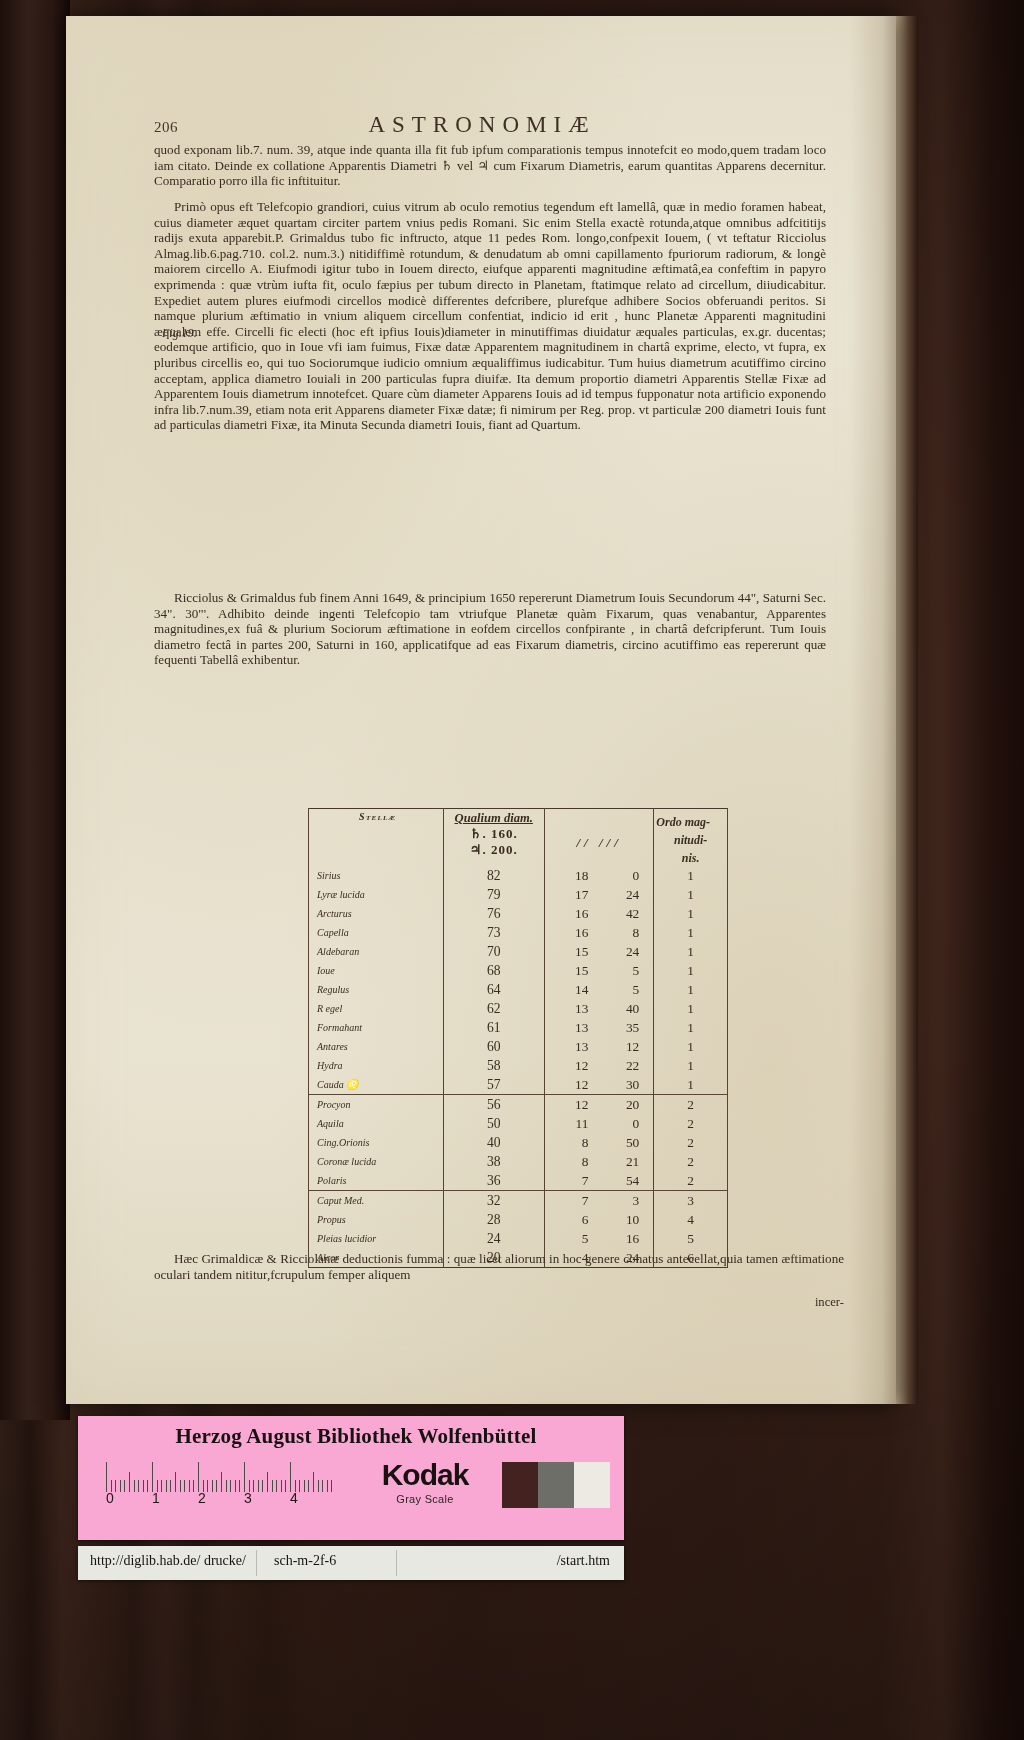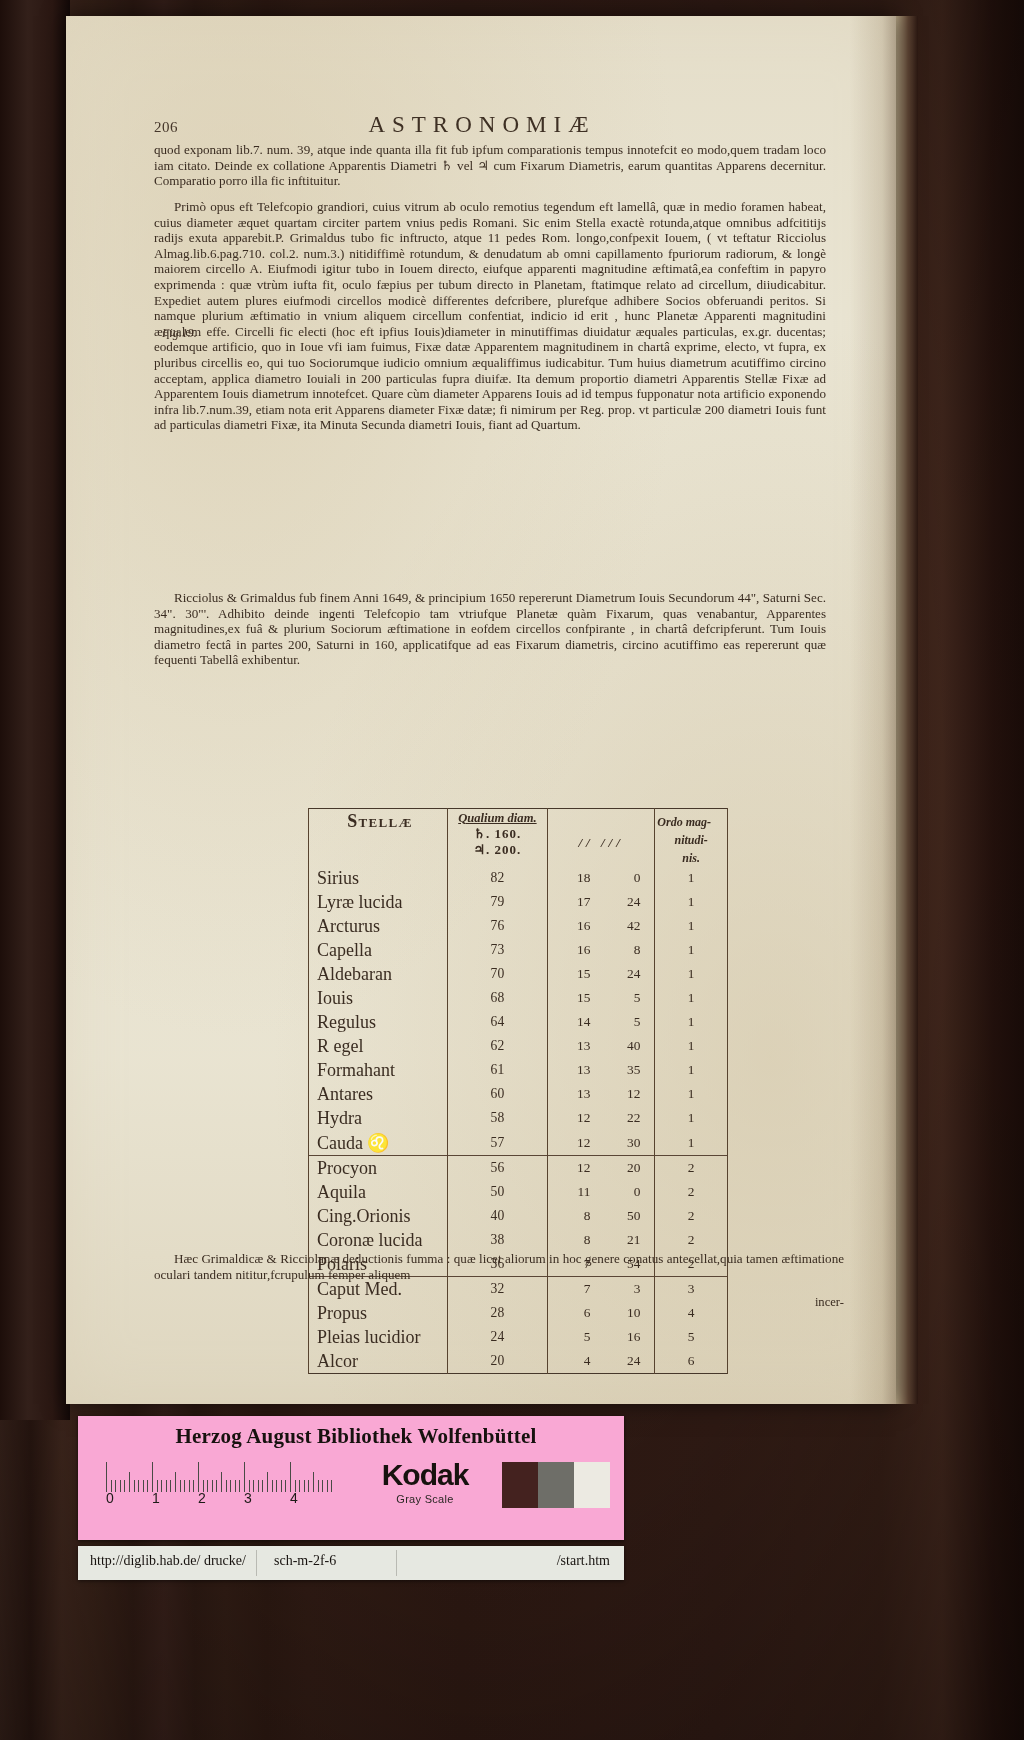--- a/index.html
+++ b/index.html
@@ -70,21 +70,21 @@
   .v-r{border-right:1px solid #57432f;}
   .hdr-cell{vertical-align:top;padding:5px 6px 6px 6px !important;}
   .hdr-stellae{font-size:13px;letter-spacing:1.3px;text-align:center;
     padding-top:18px !important;font-variant:small-caps;}
   .hdr-qual{font-style:italic;font-size:12.6px;text-decoration:underline;}
   .hdr-sat,.hdr-jup{font-size:13px;letter-spacing:1px;}
   .hdr-marks{text-align:center;font-style:italic;font-size:13px;
     letter-spacing:4px;padding-top:26px !important;}
   .hdr-ordo{font-style:italic;font-size:12px;text-align:left;line-height:14px;
     padding-top:4px !important;}
-  .c-name{width:132px;font-size:18px;padding:1.5px 4px 1.5px 8px !important;}
+  .c-name{width:132px;font-style:italic;font-size:10px;padding:1.5px 4px 1.5px 8px !important;}
   .c-qual{width:104px;text-align:center;font-size:13.6px;padding:1.5px 2px !important;}
   .c-min{width:48px;text-align:right;font-size:13.4px;padding:1.5px 4px 1.5px 0 !important;}
   .c-sec{width:52px;text-align:right;font-size:13.4px;padding:1.5px 14px 1.5px 0 !important;}
   .c-ordo{width:74px;text-align:center;font-size:13.4px;padding:1.5px 2px !important;}
 
   
   #para4{position:absolute;left:88px;top:1222px;width:690px;
     font-size:13.1px;line-height:15.6px;color:#3a2c21;text-align:justify;}
   .catchword{text-align:right;font-size:12.6px;color:#3a2c21;margin-top:2px;}
 
@@ -196,21 +196,21 @@
               <td class="c-ordo v-r">1</td>
             </tr>
             <tr>
               <td class="c-name v-l v-r">Aldebaran</td>
               <td class="c-qual v-r">70</td>
               <td class="c-min">15</td>
               <td class="c-sec v-r">24</td>
               <td class="c-ordo v-r">1</td>
             </tr>
             <tr>
-              <td class="c-name v-l v-r">Iouis</td>
+              <td class="c-name v-l v-r">Ioue</td>
               <td class="c-qual v-r">68</td>
               <td class="c-min">15</td>
               <td class="c-sec v-r">5</td>
               <td class="c-ordo v-r">1</td>
             </tr>
             <tr>
               <td class="c-name v-l v-r">Regulus</td>
               <td class="c-qual v-r">64</td>
               <td class="c-min">14</td>
               <td class="c-sec v-r">5</td>

